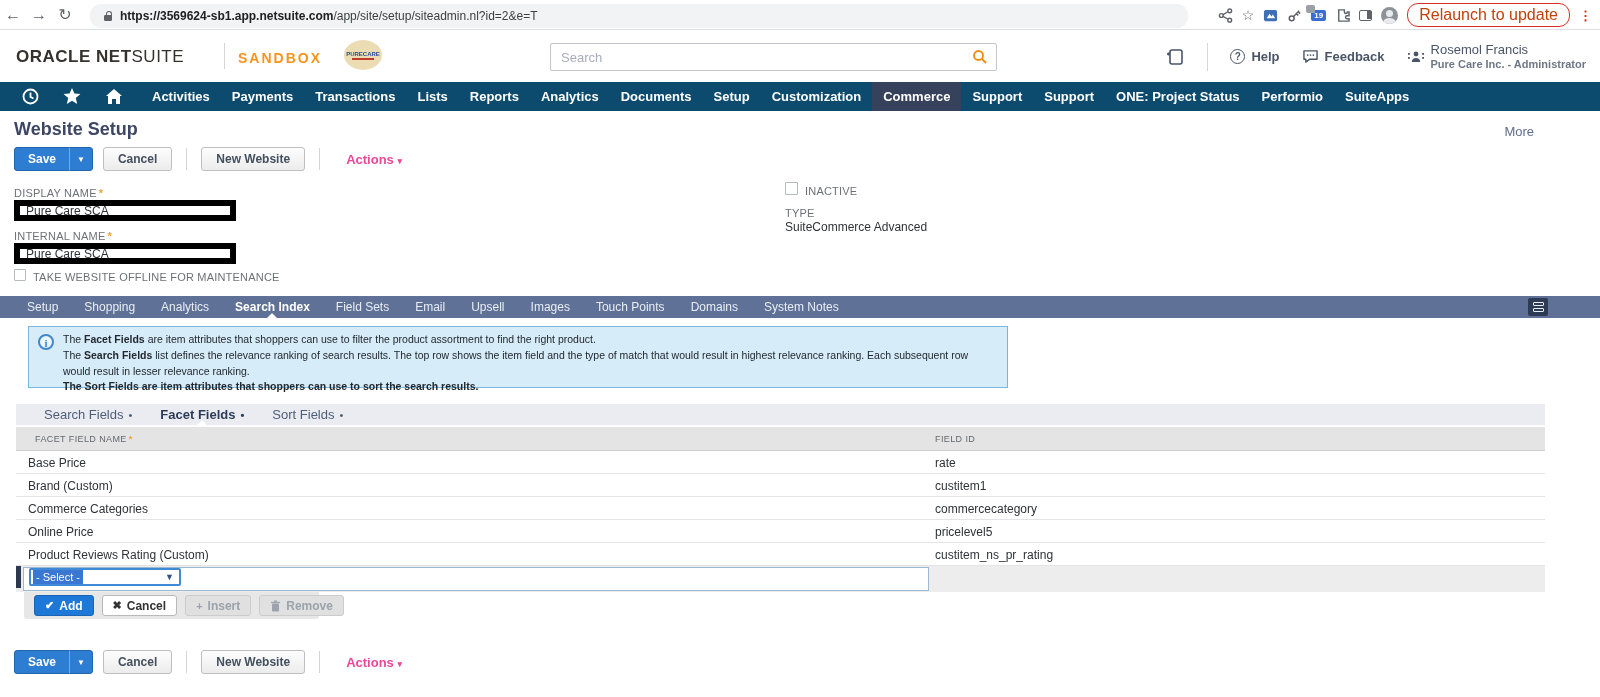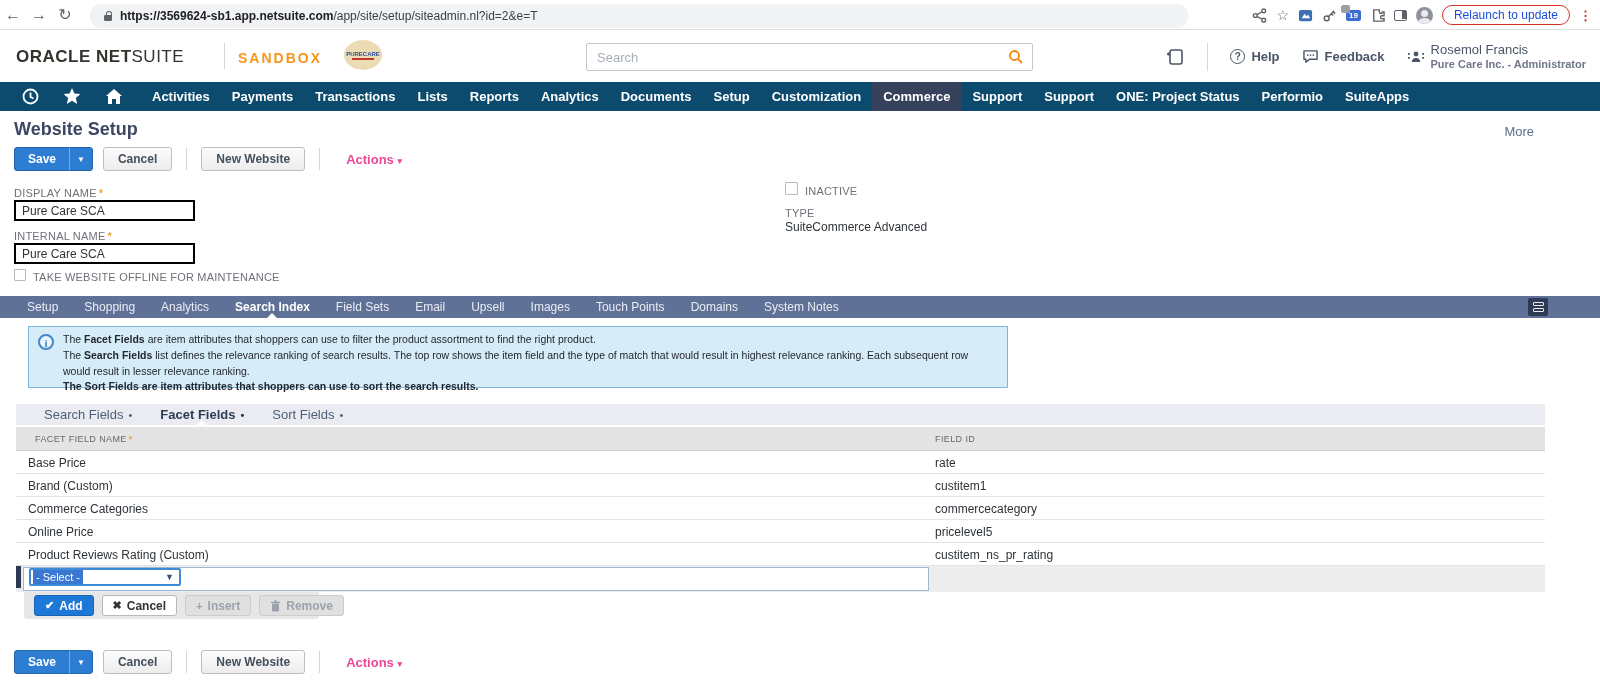--- a/index.html
+++ b/index.html
@@ -21,36 +21,36 @@
   .gicon { color:#5f6368; font-size:14px; }
   .ext-badge { background:#3b6cd4; color:#fff; font-size:8px; font-weight:700; border-radius:2px;
     padding:1px 3px; position:relative; }
   .ext-badge:before { content:""; position:absolute; left:-5px; top:-5px; width:9px; height:8px;
     background:#9aa0a6; border-radius:2px 2px 0 2px; }
   .split-sq { width:13px; height:11px; border:1.5px solid #5f6368; border-radius:2px; position:relative; }
   .split-sq:before { content:""; position:absolute; right:0; top:0; width:4px; height:8px; background:#5f6368; }
   .avatar { width:17px; height:17px; border-radius:50%; background:#8d9299; position:relative; overflow:hidden; }
   .avatar:before { content:""; position:absolute; left:5px; top:3px; width:7px; height:7px; border-radius:50%; background:#e8eaed; }
   .avatar:after { content:""; position:absolute; left:2px; top:11px; width:13px; height:9px; border-radius:50% 50% 0 0; background:#e8eaed; }
-  #relaunch { border:1px solid #d93025; color:#1d4ed8; font-size:12px; font-weight:500;
+  #relaunch { border:1px solid #d93025; color:#c2410c; font-size:16px; font-weight:500;
     border-radius:11px; padding:2px 11px; white-space:nowrap; cursor:pointer; }
   .dots { color:#d93025; font-size:13px; font-weight:700; letter-spacing:0; }
 
   
   #nsheader { position:absolute; left:0; top:31px; width:1600px; height:51px; background:#fff; }
   #logo { position:absolute; left:16px; top:16px; font-size:17px; color:#35312c; letter-spacing:.5px; white-space:nowrap; }
   #logo .b { font-weight:800; } #logo .r { font-weight:400; }
   .vdiv { position:absolute; width:1px; background:#d7d7d7; }
   #sandbox { position:absolute; left:238px; top:19px; color:#f7941d; font-weight:800; font-size:14px; letter-spacing:2px; }
   #brandlogo { position:absolute; left:344px; top:9px; width:38px; height:30px; border-radius:50%;
     background:#ecdcb4; display:flex; flex-direction:column; align-items:center; justify-content:center; overflow:hidden; }
   #brandlogo .t { font-size:6px; font-weight:800; color:#2a4b9b; letter-spacing:0; }
   #brandlogo .u { width:22px; height:2px; background:#c0392b; margin-top:1px; }
   #gsearch { position:absolute; left:550px; top:12px; width:447px; height:28px; border:1px solid #c3c6d0;
-    border-radius:2px; display:flex; align-items:center;margin-left:36px; }
+    border-radius:2px; display:flex; align-items:center; }
   #gsearch input { flex:1; border:none; outline:none; font-size:13px; color:#333; padding:0 10px;
     font-family:"Liberation Sans",sans-serif; background:transparent; }
   #gsearch input::placeholder { color:#a8adbb; }
   .hdr-right { position:absolute; right:14px; top:0; height:51px; display:flex; align-items:center; gap:22px; color:#4a5568; }
   .hitem { display:flex; align-items:center; gap:6px; font-size:13px; font-weight:700; cursor:pointer; white-space:nowrap; }
   .qmark { width:15px; height:15px; border:1.4px solid #4a5568; border-radius:50%; font-size:10px; font-weight:700;
     display:flex; align-items:center; justify-content:center; }
   .userblock { line-height:1.25; }
   .userblock .n { font-size:13px; font-weight:400; color:#4a5568; }
   .userblock .r { font-size:11px; color:#6f7787; }
@@ -75,21 +75,21 @@
     border:1px solid #2265ab; border-left:1px solid rgba(255,255,255,.35); border-radius:0 3px 3px 0; }
   .greybtn { height:24px; background:linear-gradient(#fdfdfd,#ececec); border:1px solid #bfbfbf; border-radius:3px;
     color:#44505e; font-size:12px; font-weight:700; padding:0 14px; display:flex; align-items:center; cursor:pointer; }
   .bardiv { width:1px; height:22px; background:#d5d5d5; margin:0 4px; }
   .actions { color:#ec4899; font-size:13px; font-weight:700; margin-left:12px; cursor:pointer; white-space:nowrap; }
   .actions .car { font-size:9px; }
 
   
   .flabel { position:absolute; font-size:11px; color:#6d7177; letter-spacing:.2px; white-space:nowrap; }
   .req { color:#f0a23c; font-weight:700; margin-left:2px; }
-  .finput { position:absolute; width:181px; height:21px; border:2px solid #000000; font-size:12px; color:#2e3338;
+  .finput { position:absolute; width:222px; height:21px; border:6px solid #000000; font-size:12px; color:#2e3338;
     padding:0 6px; font-family:"Liberation Sans",sans-serif; background:#fff; }
   .cbox { position:absolute; width:13px; height:13px; border:1px solid #b6bac1; background:#fff; border-radius:1px; }
   .fvalue { position:absolute; font-size:12px; color:#2e3338; }
 
   
   #tabstrip { position:absolute; left:0; top:296px; width:1600px; height:22px; background:#5f7196;
     display:flex; align-items:stretch; padding-left:14px; }
   .tab { display:flex; align-items:center; padding:0 13px; color:#e9edf5; font-size:12px; cursor:pointer;
     position:relative; white-space:nowrap; }
   .tab.active { font-weight:700; color:#ffffff; }

